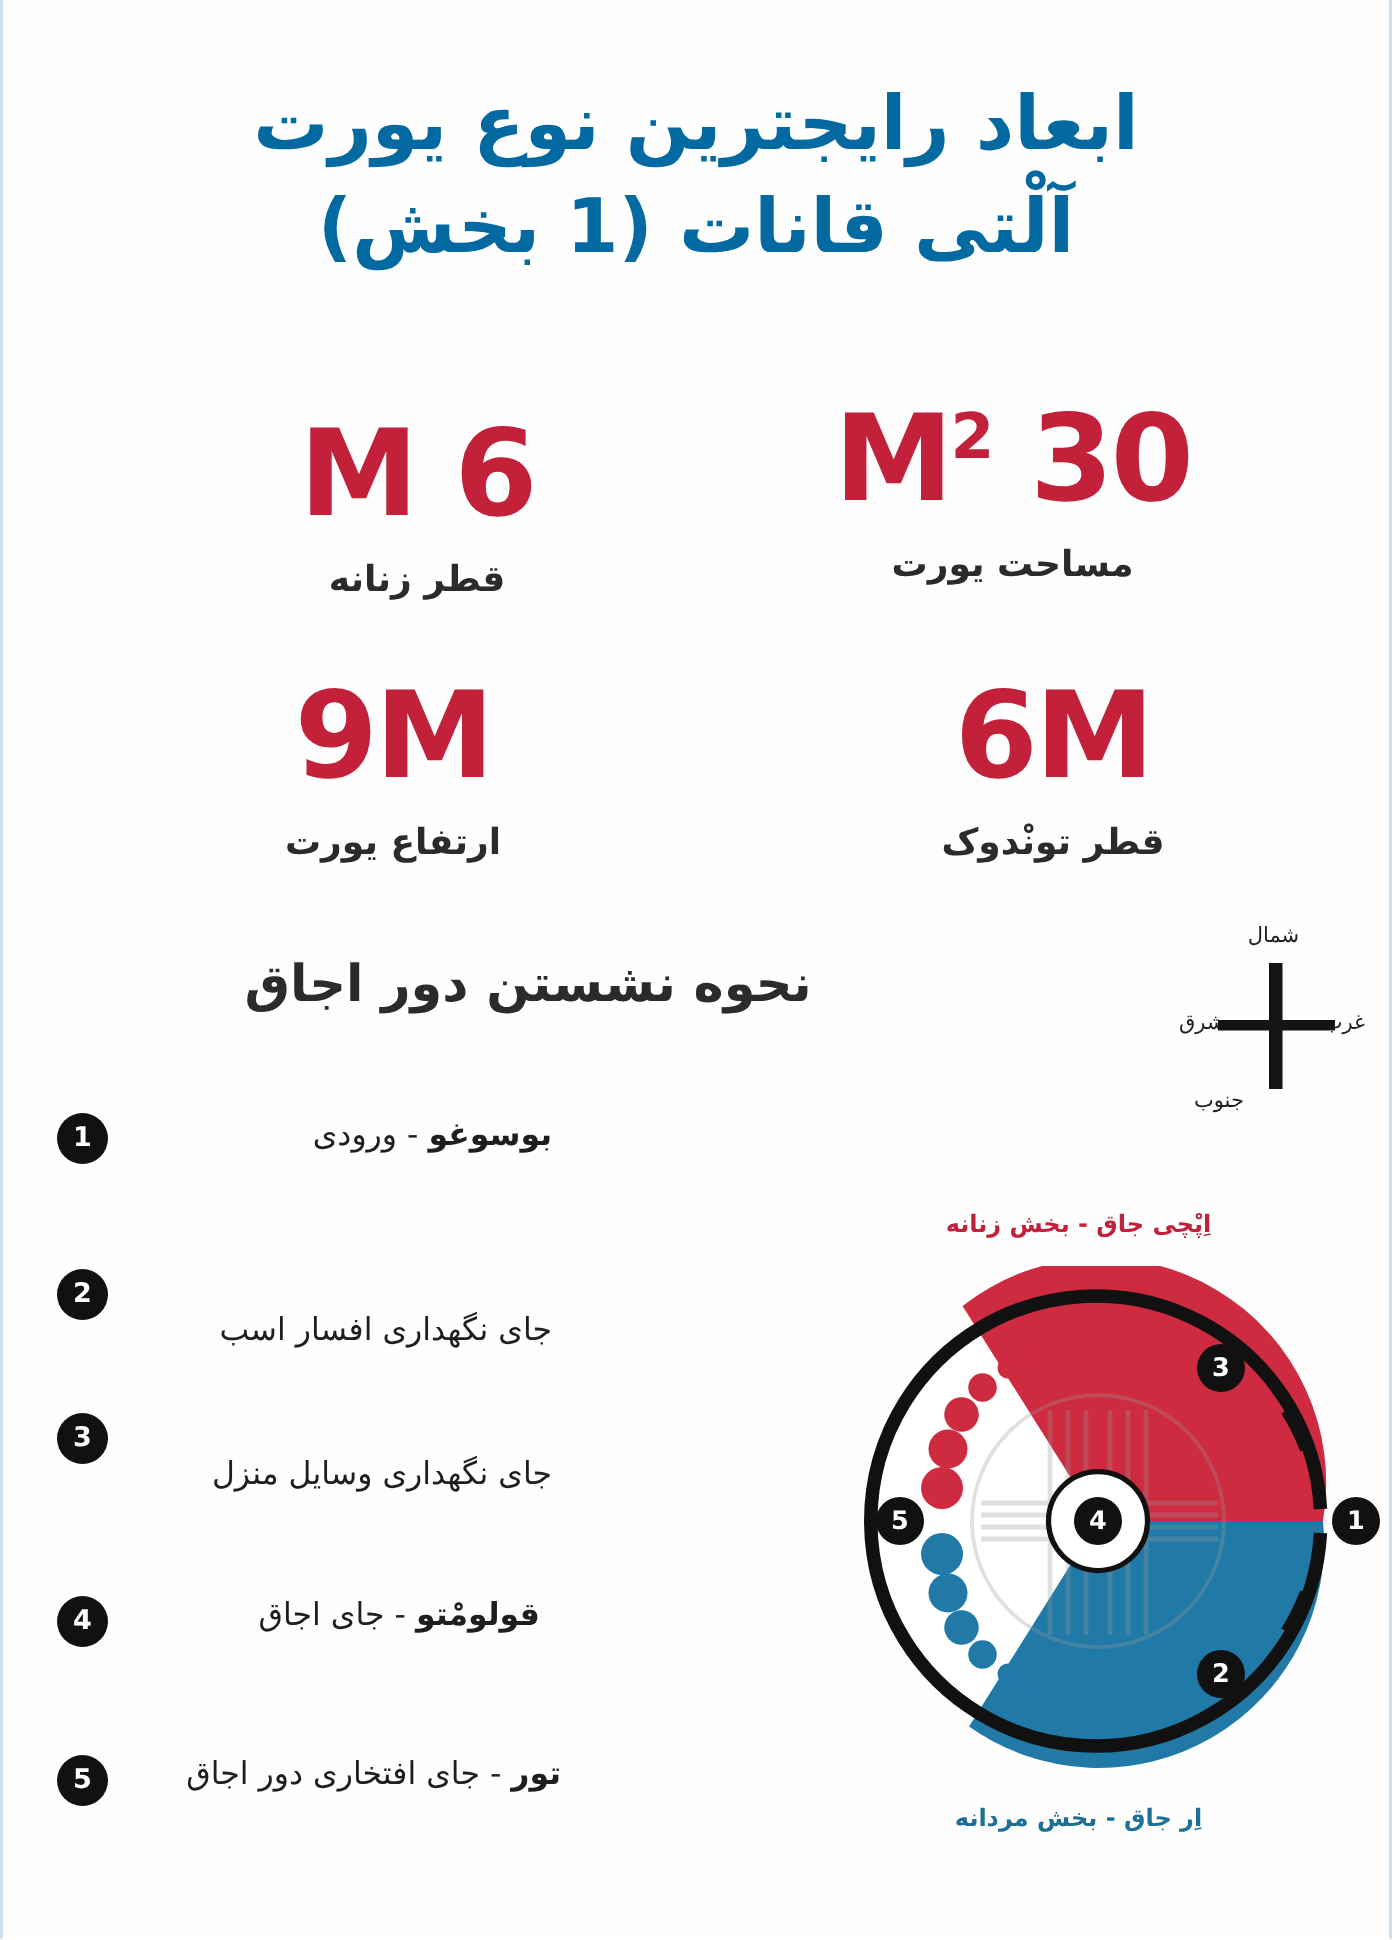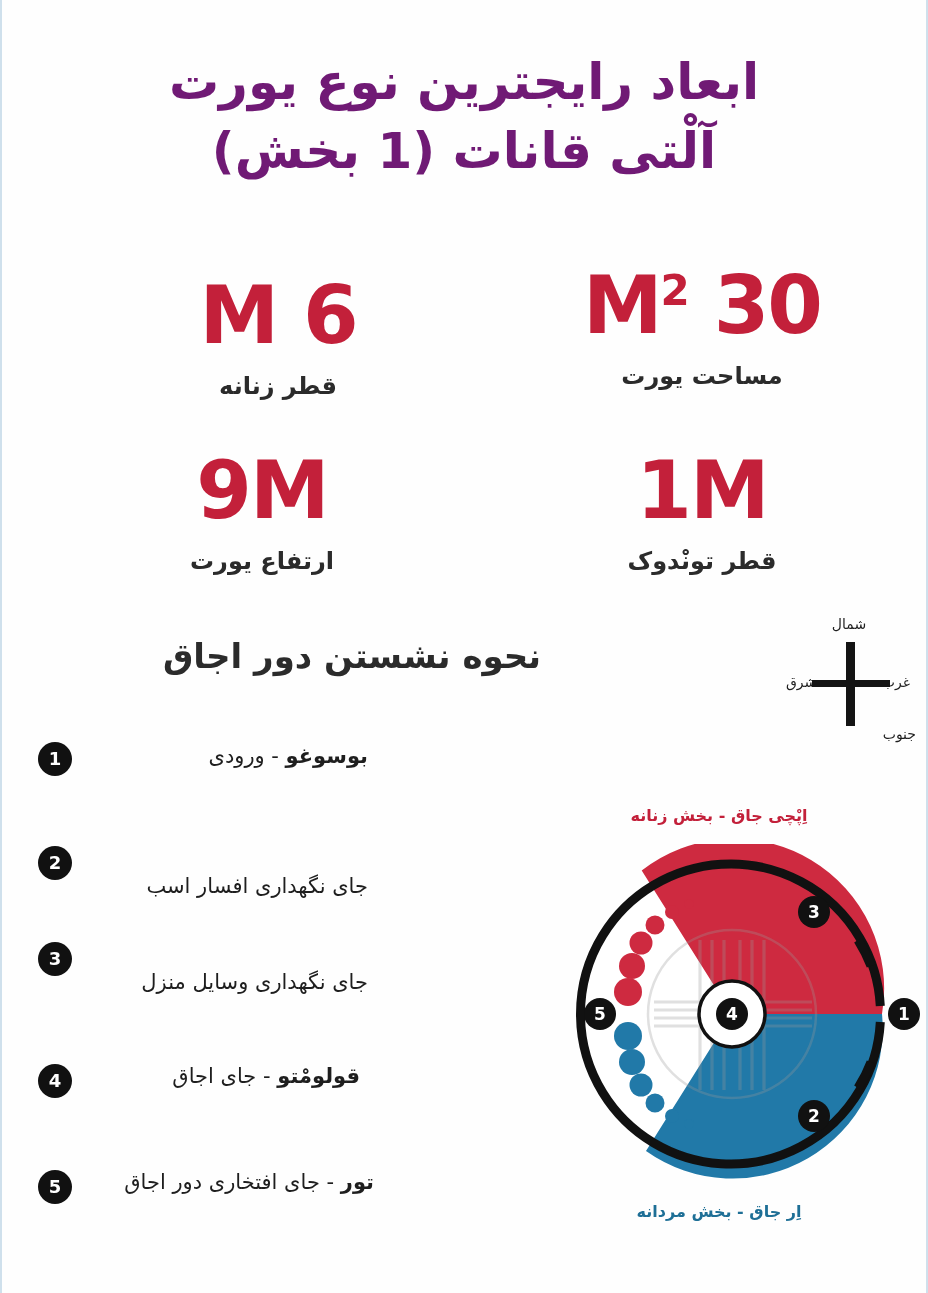--- a/index.html
+++ b/index.html
@@ -18,21 +18,21 @@
   }
 
   
   .title-block {
     position:absolute; top:48px; left:0; right:0;
     text-align:center;
   }
   .title-line {
     font-size:50px;
     font-weight:bold;
-    color:#701a75;
+    color:#0369a1;
     line-height:1.38;
     letter-spacing:-0.5px;
     direction:rtl;
   }
 
   
   .stats {
     position:absolute; top:268px; left:0; right:0;
     height:330px;
   }
@@ -57,21 +57,21 @@
   }
   .stat .label {
     margin-top:18px;
     font-size:24px;
     font-weight:bold;
     color:#2b2b2b;
     direction:rtl;
     white-space:nowrap;
   }
   .stat-diameter { top:10px;  left:126px;  width:300px; }
-  .stat-area     { top:0px;   left:520px;  width:360px; }
+  .stat-area     { top:0px;   left:493px;  width:360px; }
   .stat-height   { top:185px; left:110px;  width:300px; }
   .stat-tunduk   { top:185px; left:520px;  width:360px; }
 
   
   .section-title {
     position:absolute;
     top:636px; left:0; width:700px;
     text-align:center;
     font-size:34px;
     font-weight:bold;
@@ -87,21 +87,21 @@
   }
   .compass .c-label {
     position:absolute;
     font-size:14px;
     font-weight:normal;
     color:#1e1e1e;
     direction:rtl;
     white-space:nowrap;
   }
   .compass .c-north { top:2px;   left:0; width:130px; text-align:center; }
-  .compass .c-south { top:112px; left:2px; width:130px; text-align:right; }
+  .compass .c-south { top:112px; left:12px; width:130px; text-align:left; }
   .compass .c-east  { top:60px;  left:2px; }
   .compass .c-west  { top:60px;  right:4px; }
   .compass .c-vert {
     position:absolute;
     top:28px; left:62px;
     width:9px; height:84px;
     background:#141414;
   }
   .compass .c-horz {
     position:absolute;
@@ -222,21 +222,21 @@
       <div class="value"><span>30 M</span><sup>2</sup></div>
       <div class="label">مساحت یورت</div>
     </div>
 
     <div class="stat stat-height">
       <div class="value"><span>9M</span></div>
       <div class="label">ارتفاع یورت</div>
     </div>
 
     <div class="stat stat-tunduk">
-      <div class="value"><span>1M</span></div>
+      <div class="value"><span>6M</span></div>
       <div class="label">قطر تونْدوک</div>
     </div>
 
   </div>
 
   <div class="section-title">نحوه نشستن دور اجاق</div>
 
   <div class="compass">
     <div class="c-label c-north">شمال</div>
     <div class="c-label c-east">شرق</div>

